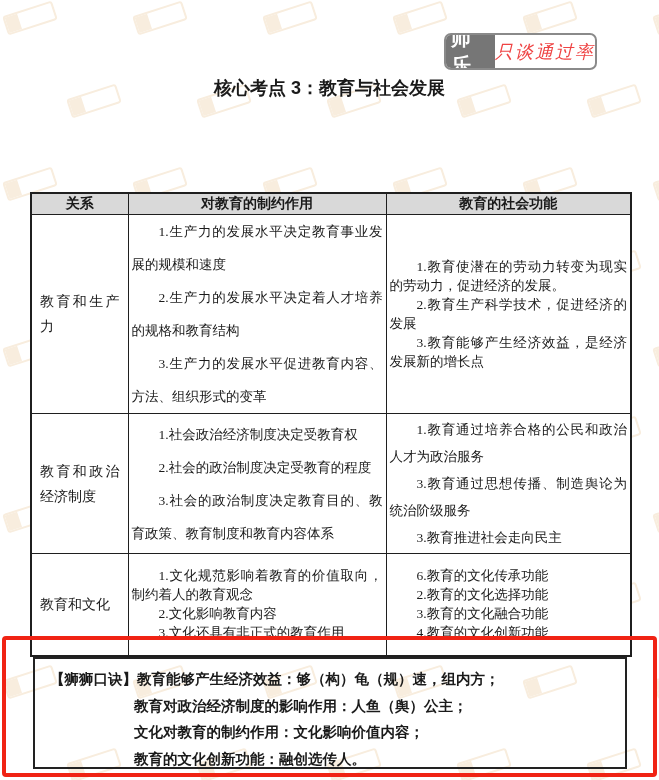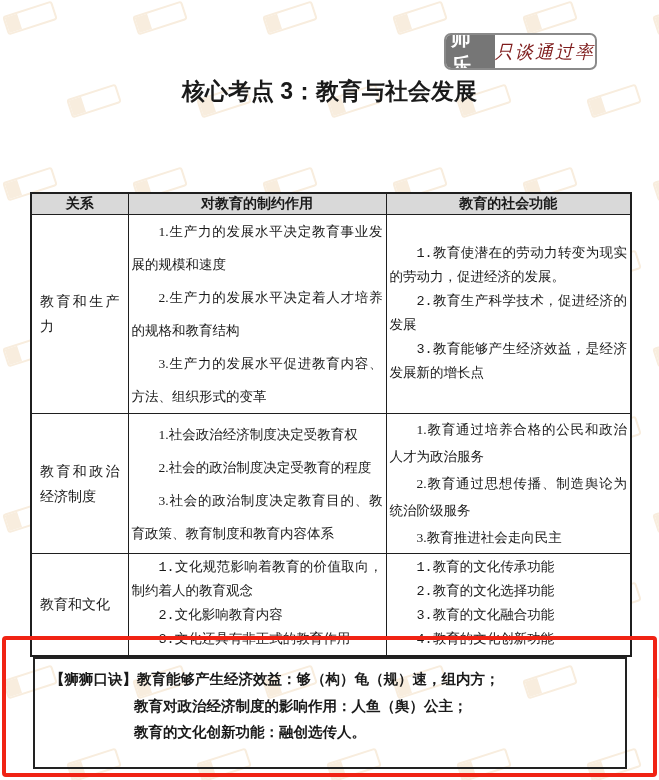--- a/index.html
+++ b/index.html
@@ -32,28 +32,28 @@
     background:#ffffff;box-sizing:border-box;overflow:hidden;margin-top:24px;
   }
   .logo-brand{
     background:#767676;color:#ffffff;
     font-weight:bold;font-size:20px;
     display:flex;align-items:center;padding:0 5px;
     letter-spacing:1px;
   }
   .logo-slogan{
     flex:1;display:flex;align-items:center;justify-content:center;
-    color:#7f1d1d;font-size:18px;font-style:italic;
+    color:#ef4444;font-size:18px;font-style:italic;
     font-family:"Liberation Serif",serif;letter-spacing:2px;
     white-space:nowrap;
   }
   
   .title{
     position:absolute;top:76px;left:0;width:100%;z-index:1;
-    text-align:center;font-size:23px;font-weight:bold;margin:0;
+    text-align:center;font-size:18px;font-weight:bold;margin:0;
   }
   .intro{position:absolute;top:114px;left:50px;z-index:1;}
   .intro div{font-size:14.5px;font-weight:bold;line-height:28.5px;}
   
   .ktable{
     position:absolute;top:192px;left:30px;z-index:1;
     width:600px;border-collapse:collapse;table-layout:fixed;
     background:#ffffff;
   }
   .ktable th,.ktable td{
@@ -73,21 +73,21 @@
   .col-rel{width:97px;}
   .col-con{width:258px;}
   .col-fun{width:245px;}
   .ktable td p{margin:0;text-indent:2em;text-align:justify;}
   td.rel{text-align:justify;padding:0 8px;font-size:14px;line-height:25px;}
   .r1{height:158px;}
   .r2{height:140px;}
   .r3{height:102px;}
   .lh33 p{line-height:33px;}
   .lh27 p{line-height:27px;}
-  .lh26 p{line-height:24px;font-family:Liberation Mono, monospace;}
+  .lh26 p{line-height:19px;}
   
   .mn-outer{
     position:absolute;top:636px;left:2px;z-index:1;
     width:655px;height:141px;box-sizing:border-box;
     border:4px solid #f02314;border-radius:4px;
   }
   .mn-inner{
     position:absolute;top:17px;left:27px;
     width:594px;height:112px;box-sizing:border-box;
     border:2px solid #222222;background:transparent;
@@ -204,42 +204,43 @@
       </tr>
       <tr class="r2">
         <td class="rel">教育和政治经济制度</td>
         <td class="lh33">
           <p>1.社会政治经济制度决定受教育权</p>
           <p>2.社会的政治制度决定受教育的程度</p>
           <p>3.社会的政治制度决定教育目的、教育政策、教育制度和教育内容体系</p>
         </td>
         <td class="lh27">
           <p>1.教育通过培养合格的公民和政治人才为政治服务</p>
-          <p>2.教育通过思想传播、制造舆论为统治阶级服务</p>
+          <p>3.教育通过思想传播、制造舆论为统治阶级服务</p>
           <p>3.教育推进社会走向民主</p>
         </td>
       </tr>
       <tr class="r3">
         <td class="rel">教育和文化</td>
         <td class="lh26">
           <p>1.文化规范影响着教育的价值取向，制约着人的教育观念</p>
           <p>2.文化影响教育内容</p>
           <p>3.文化还具有非正式的教育作用</p>
         </td>
         <td class="lh26">
-          <p>1.教育的文化传承功能</p>
+          <p>6.教育的文化传承功能</p>
           <p>2.教育的文化选择功能</p>
           <p>3.教育的文化融合功能</p>
           <p>4.教育的文化创新功能</p>
         </td>
       </tr>
     </tbody>
   </table>
 
   <div class="mn-outer">
     <div class="mn-inner">
       <p><span>【狮狮口诀】</span><span>教育能够产生经济效益：够（构）龟（规）速，组内方；</span></p>
       <p class="mn-cont">教育对政治经济制度的影响作用：人鱼（舆）公主；</p>
+      <p class="mn-cont">文化对教育的制约作用：文化影响价值内容；</p>
       <p class="mn-cont">教育的文化创新功能：融创选传人。</p>
     </div>
   </div>
 
 </div>
 
 </body></html>

